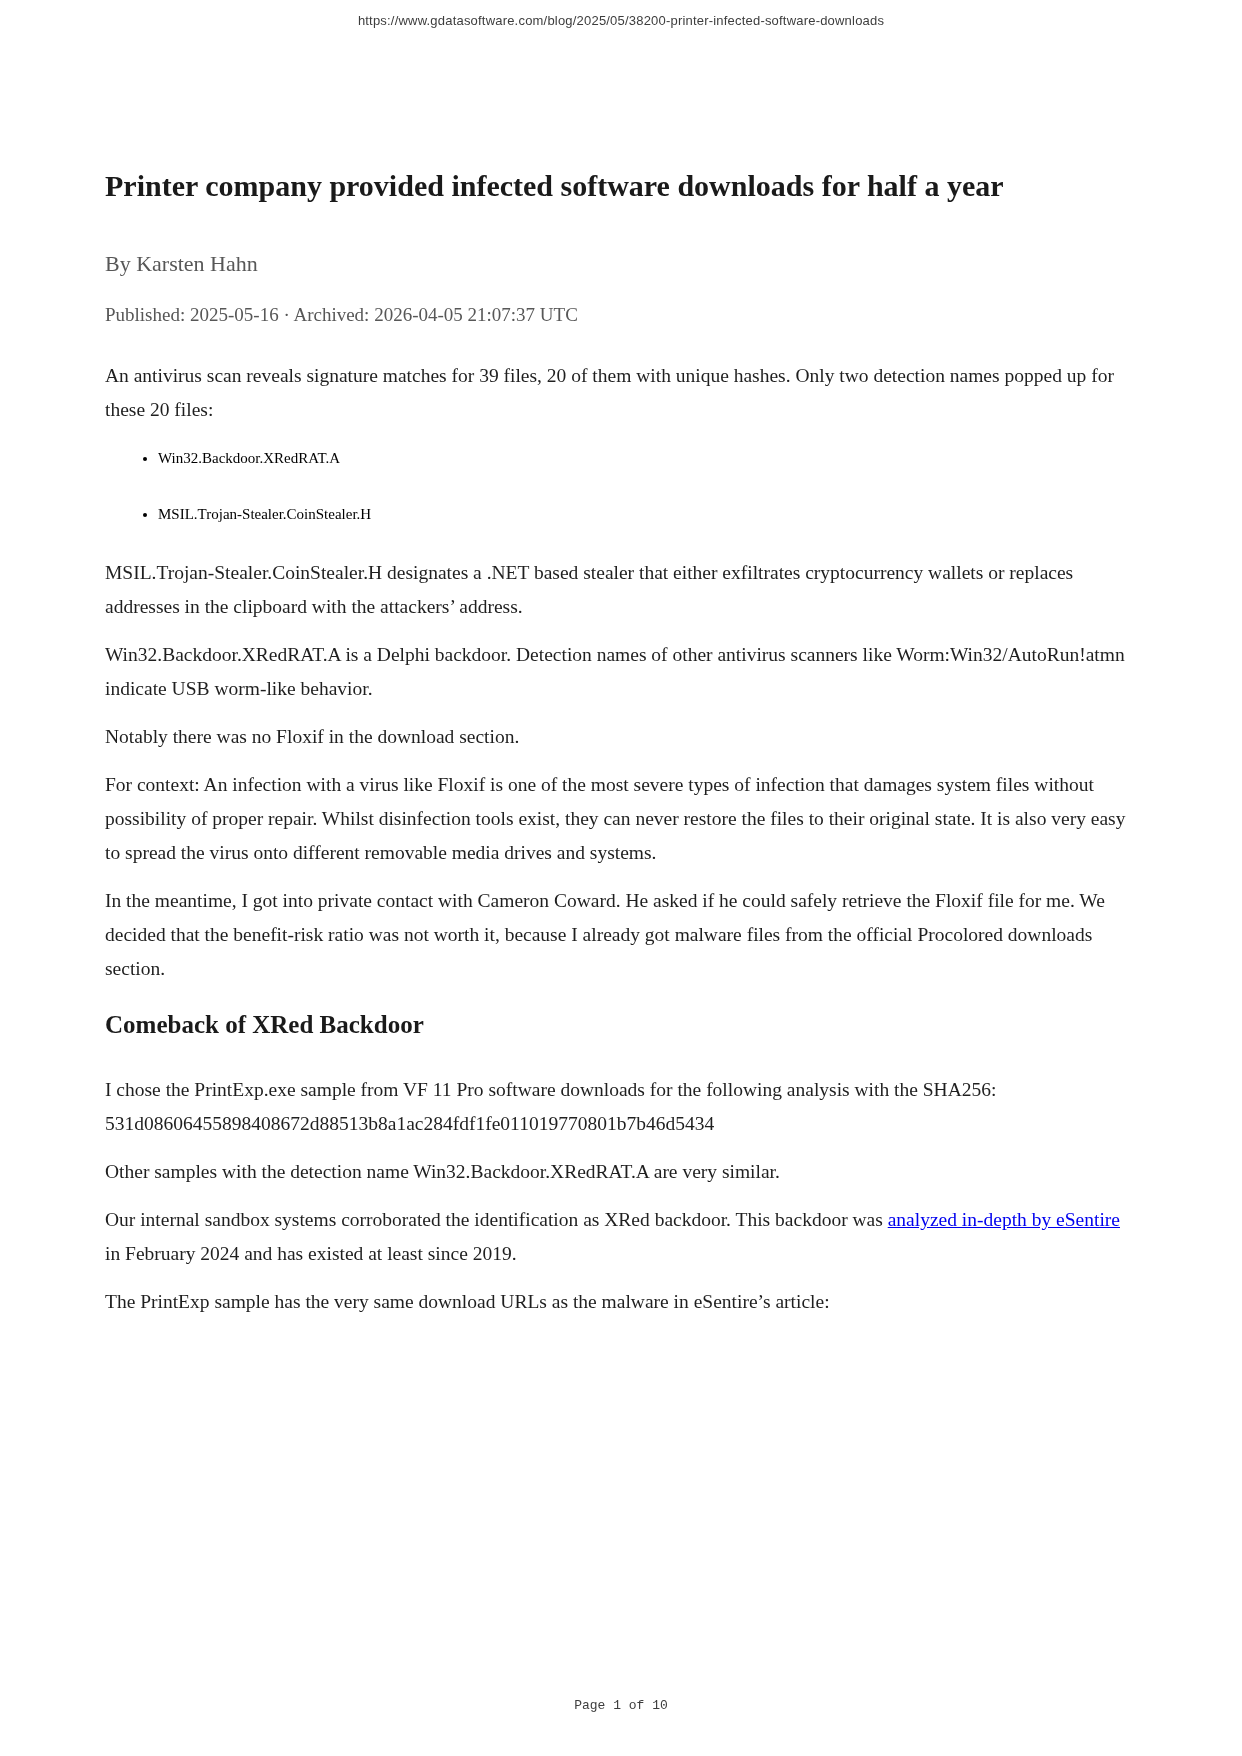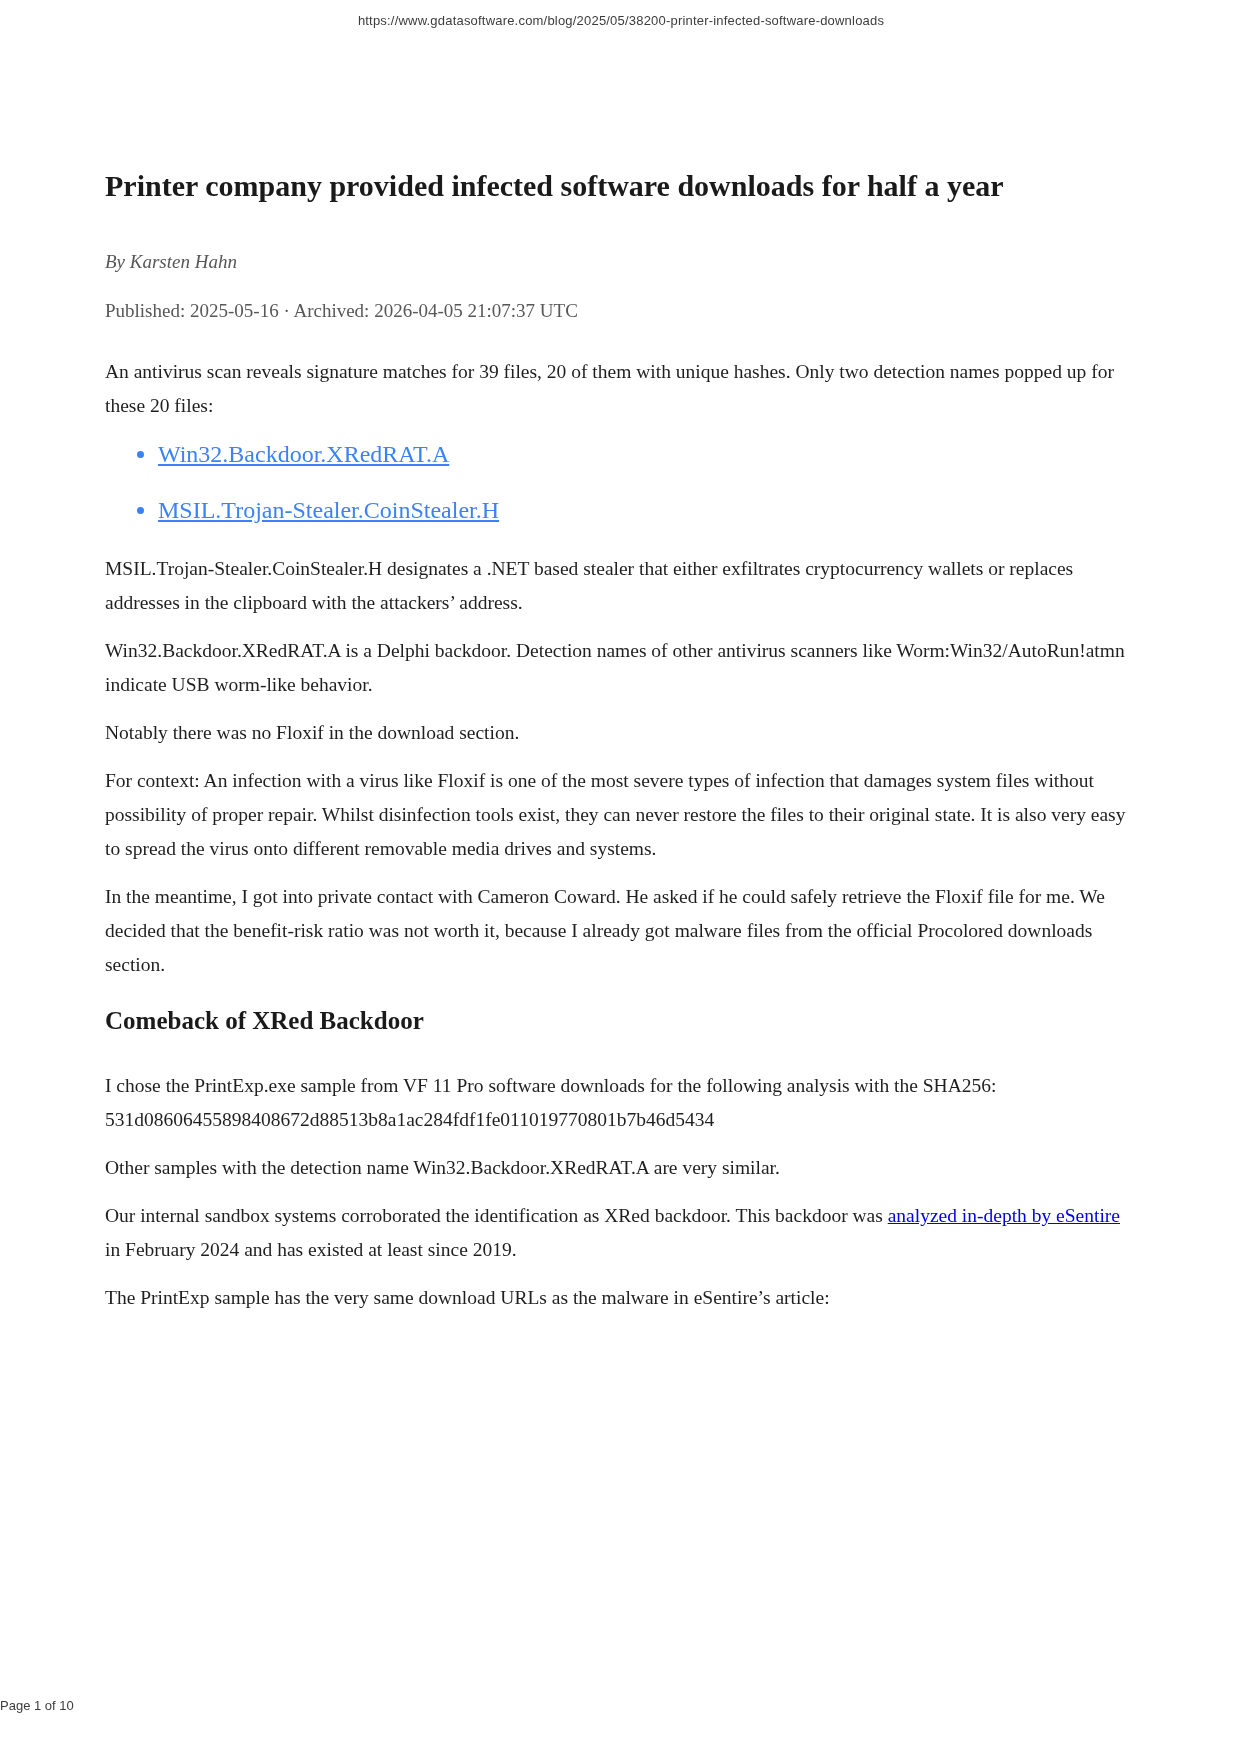--- a/index.html
+++ b/index.html
@@ -23,65 +23,64 @@
     margin:139px 105px 0 105px;
   }
   h1.title {
     font-size:30px;
     line-height:38px;
     font-weight:bold;
     color:#1a1a1a;
     margin:2px 0 46px 0;
   }
   p.byline {
-    font-size:19px;
+    font-size:22px;
     color:#575757;
     margin:0 0 27px 0;
-    font-style:italic;
   }
   p.meta {
     font-size:19px;
     color:#575757;
     margin:5px 0 33px 0;
   }
   p.body {
     font-size:19.5px;
     line-height:34px;
     margin:8px 0 14px 0;
     color:#1f1f1f;
   }
   ul.detections {
     margin:12px 0 25px 0;
     padding-left:53px;
     list-style:disc;
   }
   ul.detections li {
-    font-size:24px;
+    font-size:15px;
     line-height:34px;
     margin-bottom:22px;
-    color:#3b82f6;
-    text-decoration:underline;
+    color:#000000;
   }
   h2.section {
     font-size:25px;
     line-height:30px;
     font-weight:bold;
     color:#1a1a1a;
     margin:24px 0 33px 0;
   }
   a.inline-link {
     color:#0000ee;
     text-decoration:underline;
     cursor:pointer;
   }
   footer.page-footer {
     position:absolute;
     left:0; right:0;
     top:1698px;
-    font-family:Liberation Sans, sans-serif;
+    text-align:center;
+    font-family:Liberation Mono, monospace;
     font-size:13px;
     color:#3d3d3d;
   }
 </style>
 </head>
 <body>
 
 <header class="print-header">
   <div>https://www.gdatasoftware.com/blog/2025/05/38200-printer-infected-software-downloads</div>
 </header>

